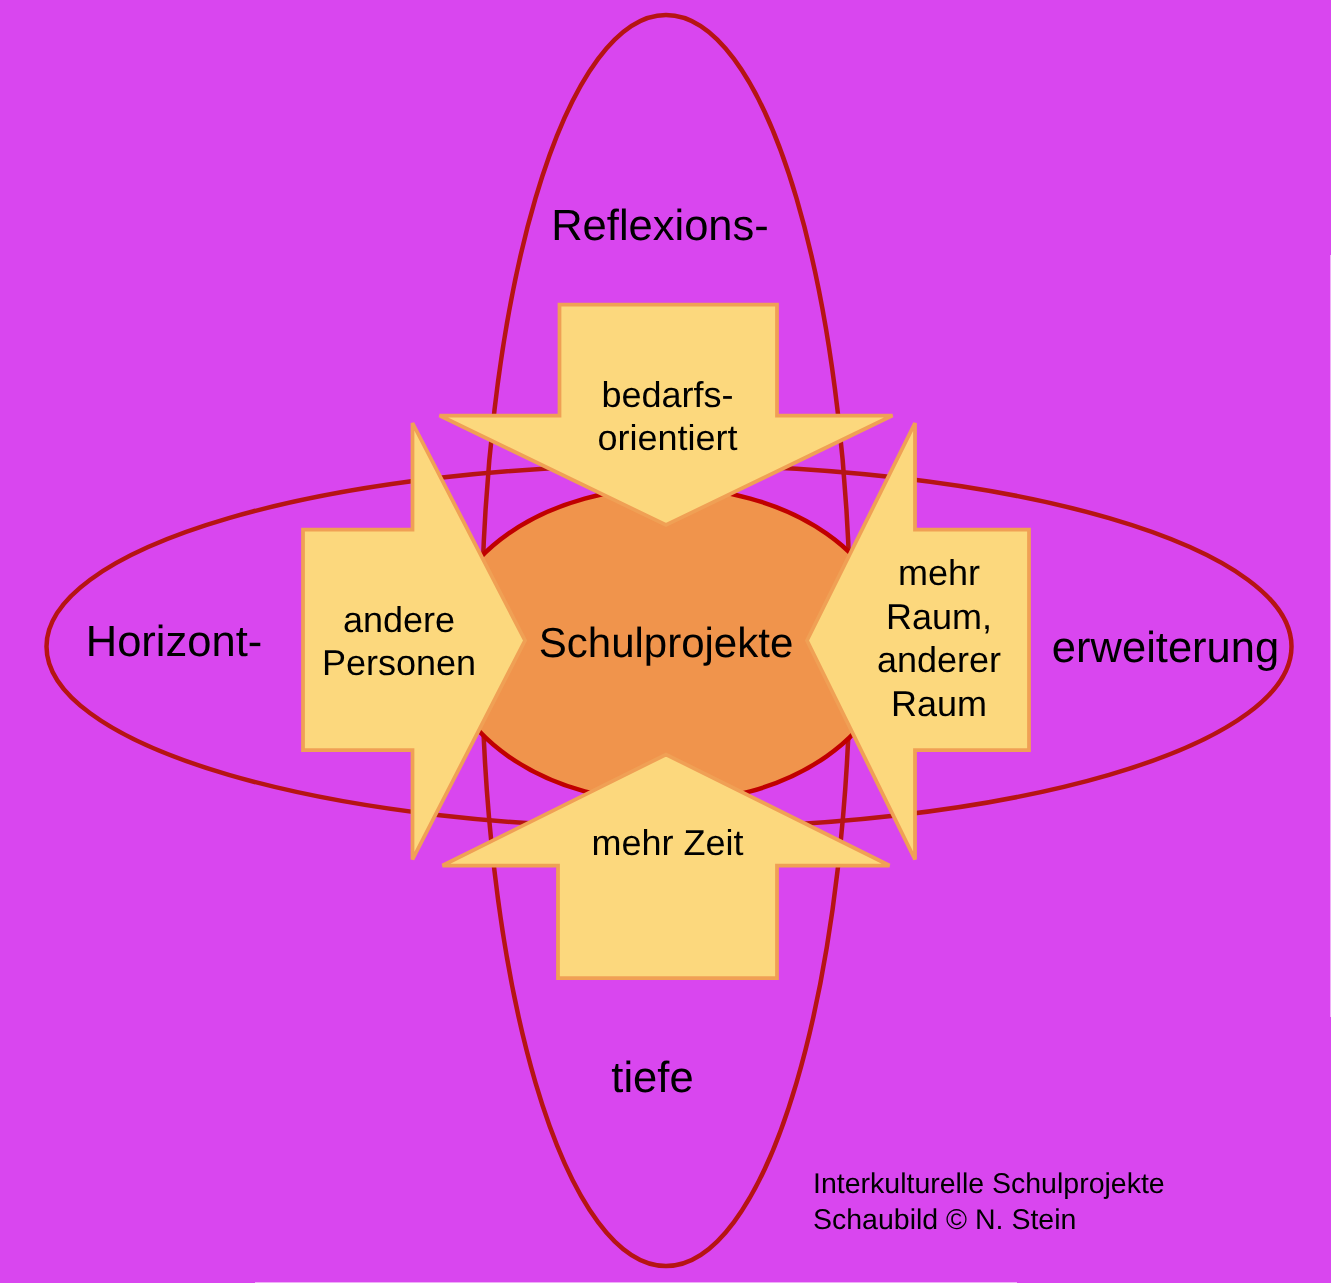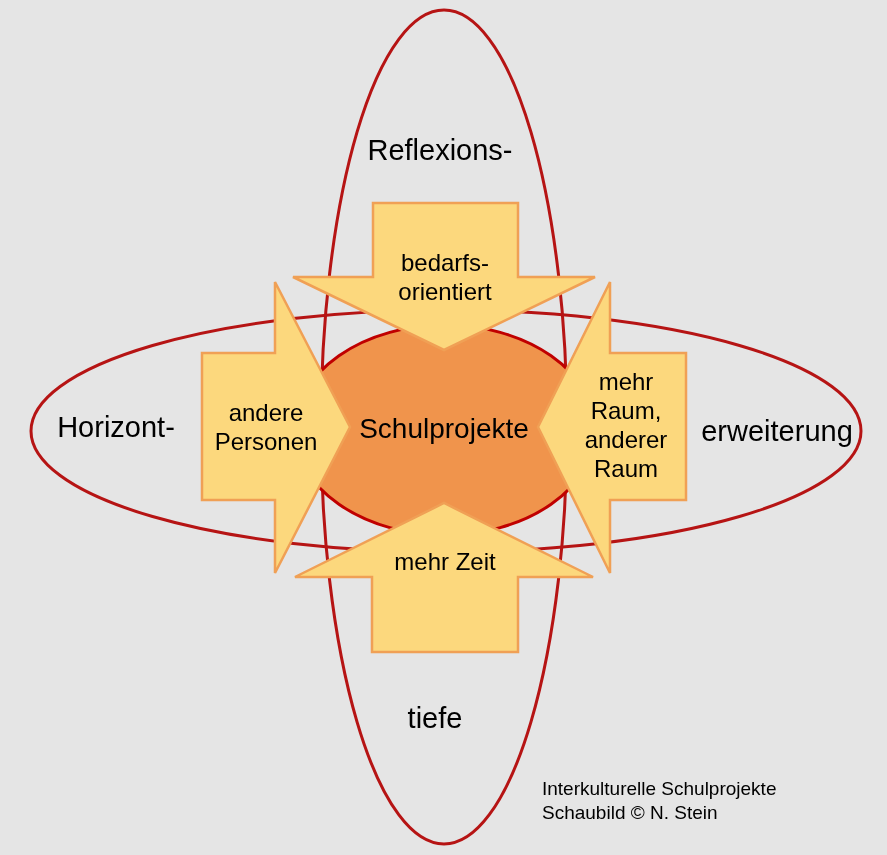--- a/index.html
+++ b/index.html
@@ -5,21 +5,21 @@
   html, body {
     margin: 0;
     padding: 0;
     background: #ffffff;
     font-family: "Liberation Sans", sans-serif;
   }
   .stage {
     position: relative;
     width: 887px;
     height: 855px;
-    background: #e5e5e5;
+    background: #d946ef;
     overflow: hidden;
   }
   svg { display: block; }
   .big-ellipse {
     fill: none;
     stroke: var(--ellipse-stroke, #B61414);
     stroke-width: 3;
   }
   .center-ellipse {
     fill: var(--center-fill, #F0944C);

